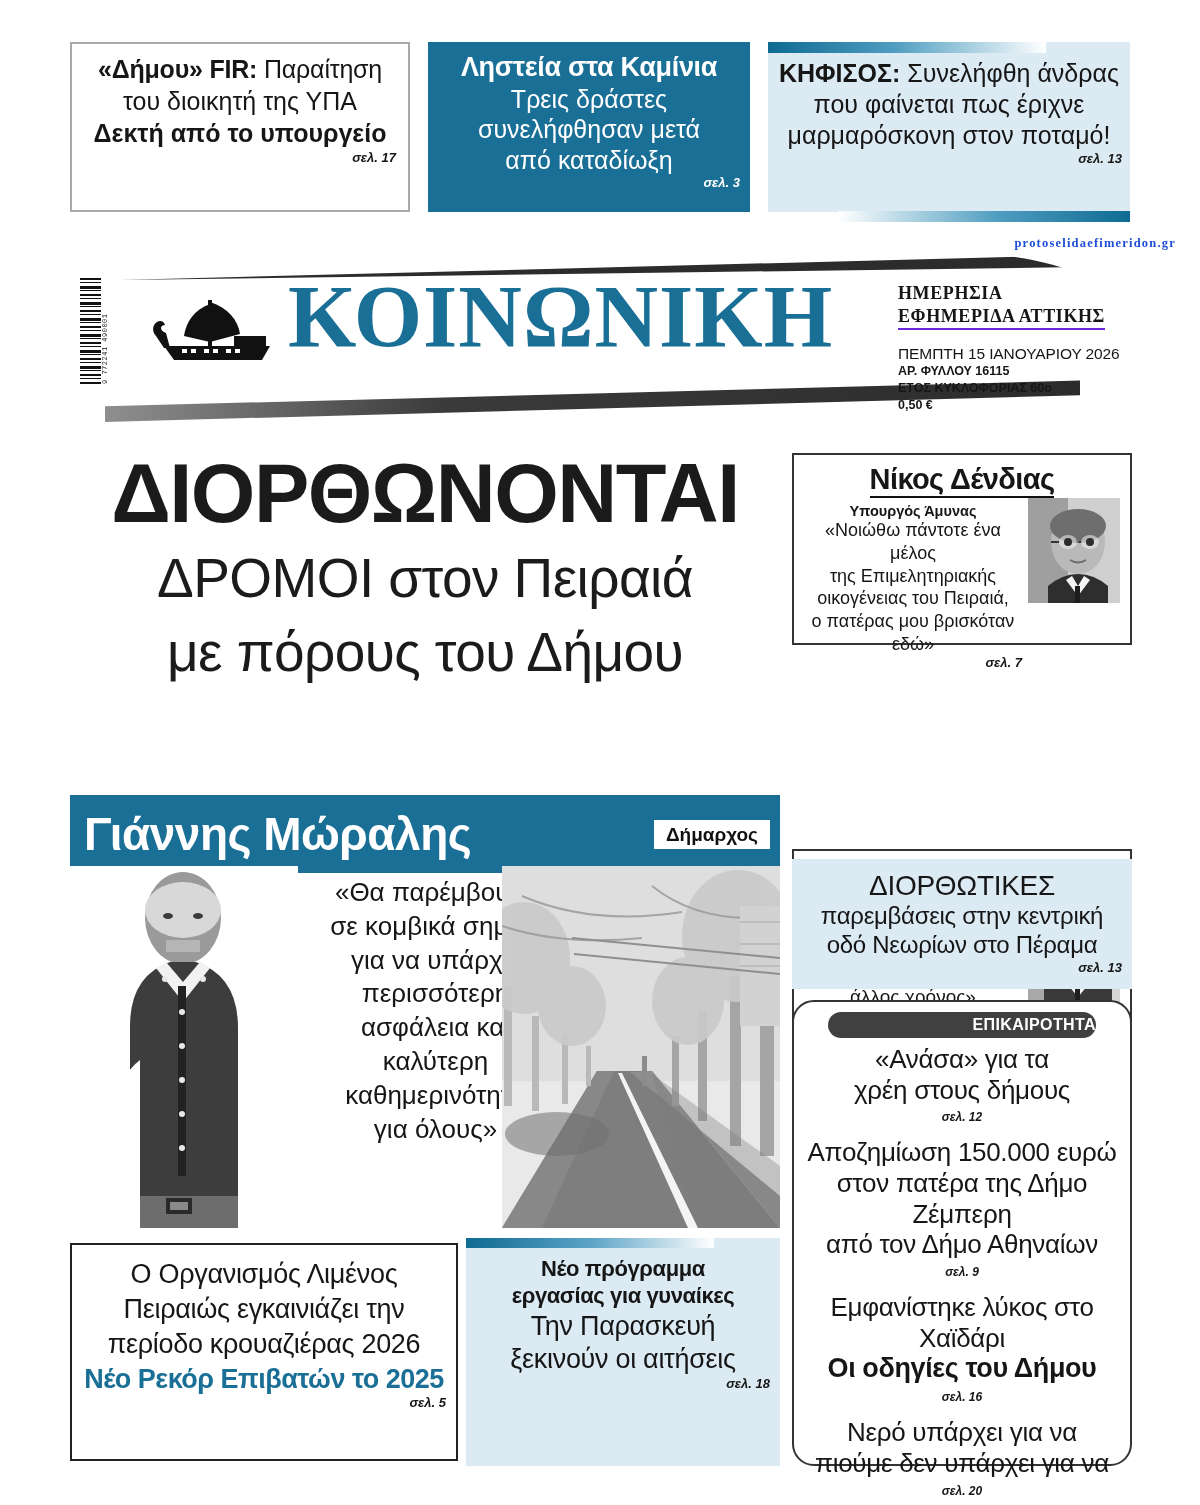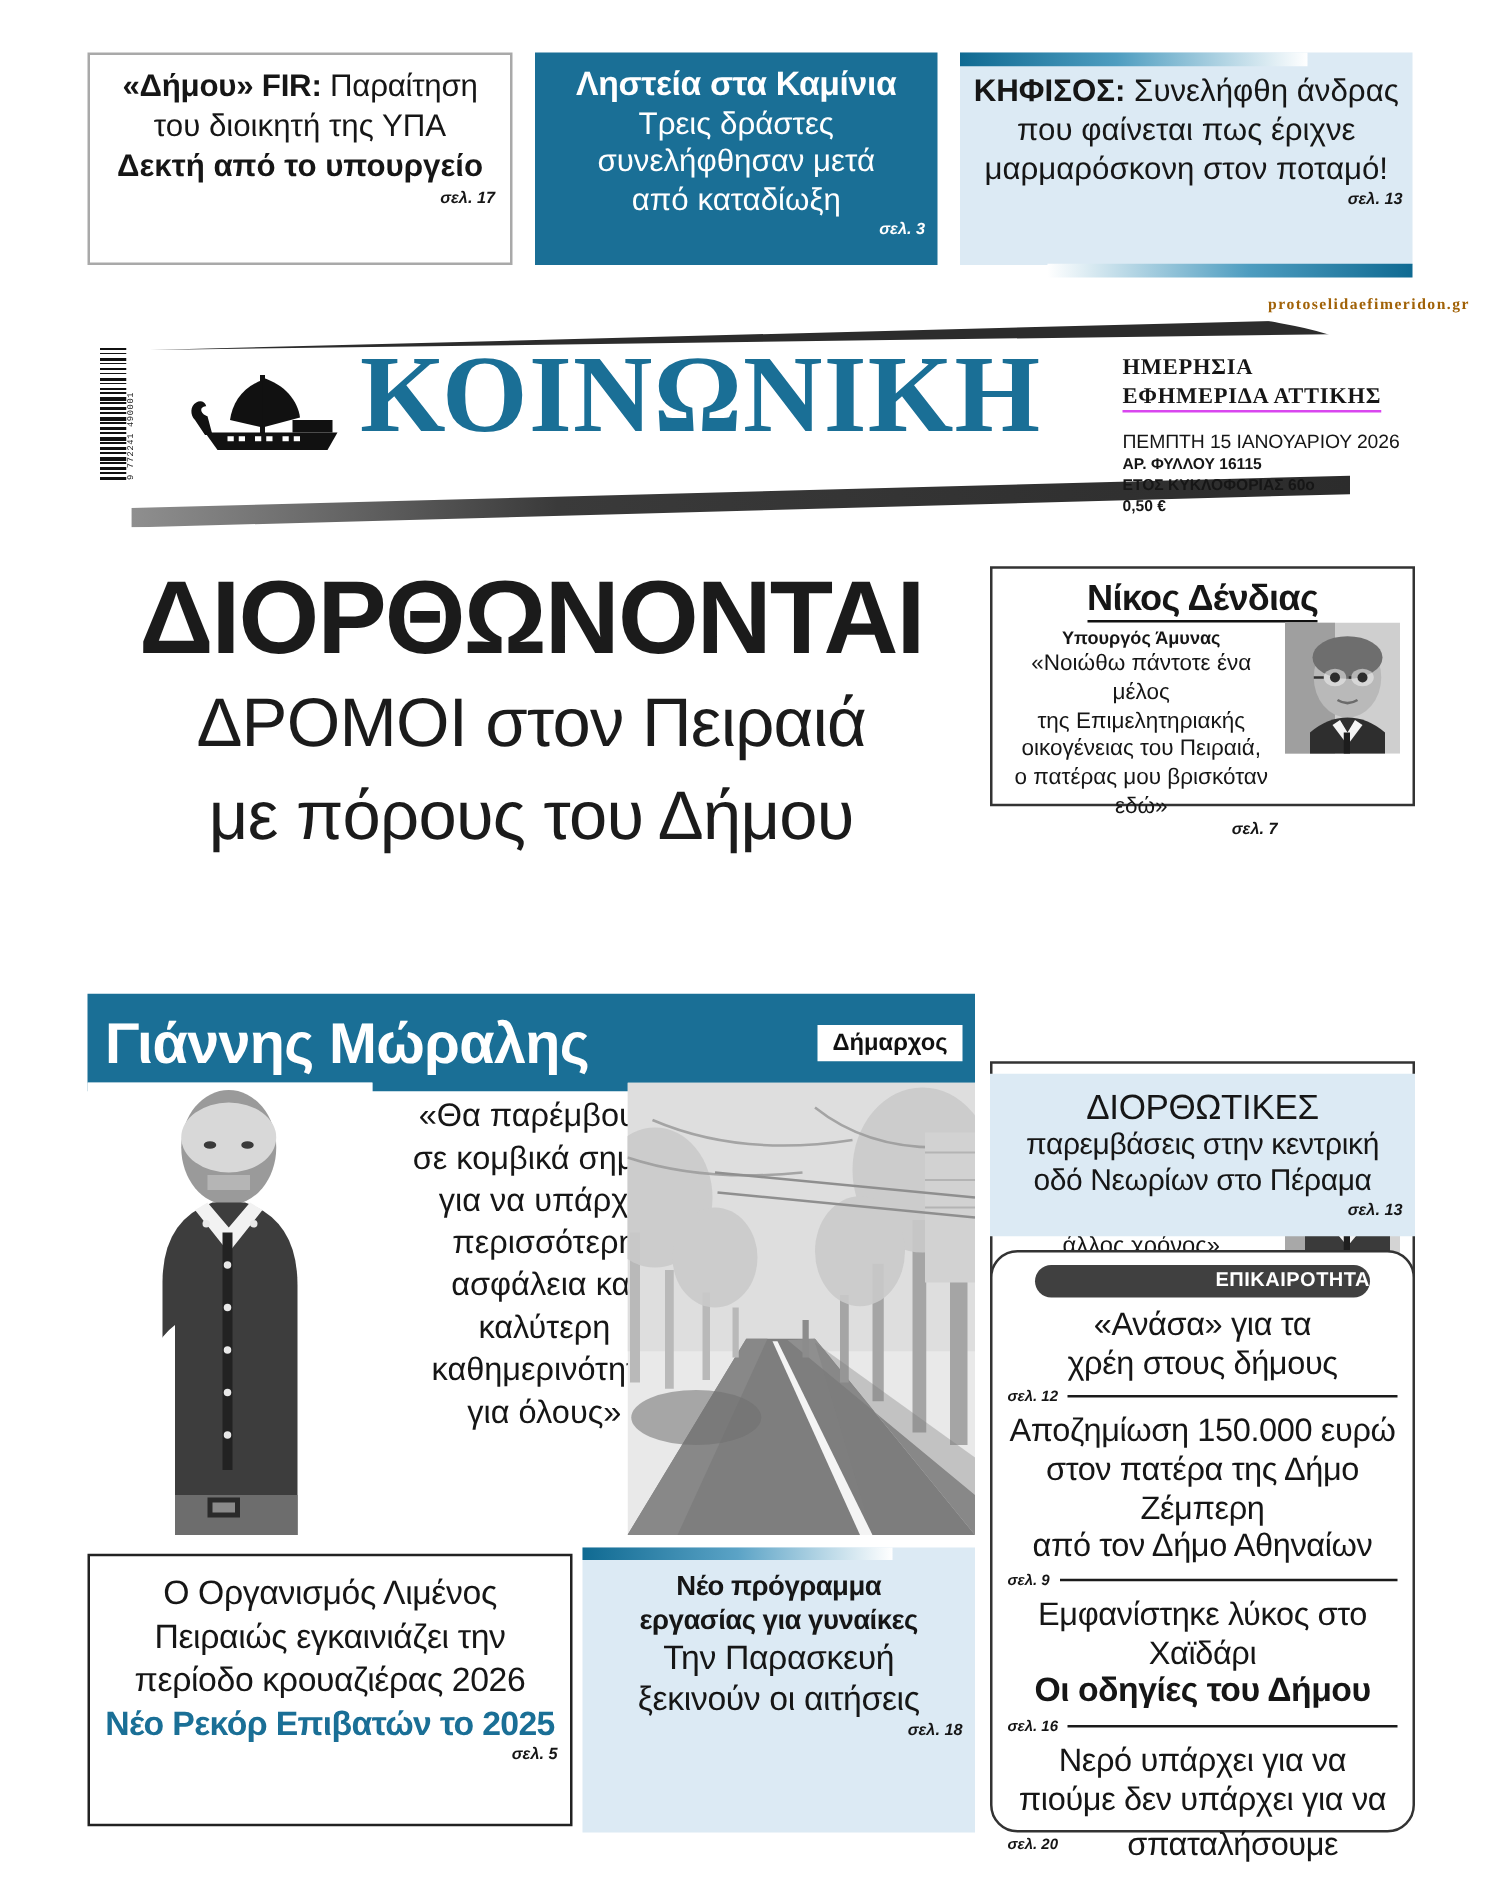--- a/index.html
+++ b/index.html
@@ -79,28 +79,28 @@
   }
   .ship { position: absolute; left: 148px; top: 292px; width: 128px; height: 74px; }
   .logo-word {
     position: absolute; left: 288px; top: 273px;
     font-family: "Liberation Serif", serif; font-weight: 700;
     font-size: 88px; letter-spacing: 1px; color: #1a6f96; line-height: 1;
   }
   .site-url {
     position: absolute; right: 24px; top: 236px;
     font-family: "Liberation Serif", serif; font-weight: 700;
-    font-size: 12.5px; letter-spacing: 1.2px; color: #a16207;
+    font-size: 12.5px; letter-spacing: 1.2px; color: #1d4ed8;
   }
   .mast-info { position: absolute; left: 898px; top: 282px; width: 290px; }
   .mast-info .mi1, .mast-info .mi2 {
     font-family: "Liberation Serif", serif; font-weight: 700;
     font-size: 18px; letter-spacing: .6px; line-height: 1.25;
   }
-  .mast-info .mi2 { border-bottom: 2px solid #d946ef; display: inline-block; padding-bottom: 1px; }
+  .mast-info .mi2 { border-bottom: 2px solid #6d28d9; display: inline-block; padding-bottom: 1px; }
   .mast-info .mi3 { font-size: 15.5px; font-weight: 400; margin-top: 15px; letter-spacing: -.1px; }
   .mast-info .mi4, .mast-info .mi5, .mast-info .mi6 { font-size: 12.5px; font-weight: 700; line-height: 1.35; }
 
   
   .lead { position: absolute; left: 70px; top: 452px; width: 710px; }
   .lead h1 {
     font-size: 83px; font-weight: 700; letter-spacing: -1.5px;
     line-height: 1.0; text-align: center; color: #1b1b1b;
   }
   .lead h2 {
@@ -181,21 +181,21 @@
     background: #fff; padding: 10px 12px 8px;
   }
   .pill {
     background: #404040; color: #fff; text-align: right; border-radius: 18px;
     font-size: 16px; font-weight: 700; padding: 4px 0; letter-spacing: .4px;
     width: 268px; margin: 0 auto 6px;
   }
   .news-item { text-align: center; position: relative; }
   .news-item .nh { font-size: 26px; line-height: 1.18; letter-spacing: -.3px; }
   .news-item .nhb { font-size: 27px; font-weight: 700; line-height: 1.18; letter-spacing: -.4px; }
-  .news-sep { display: flex; align-items: center; gap: 8px; margin: 5px 0 5px; }
+  .news-sep { display: flex; align-items: center; gap: 8px; margin: 5px 0 5px; flex-direction: column; }
   .news-sep .sref { font-size: 12px; font-weight: 700; font-style: italic; white-space: nowrap; }
   .news-sep .rule { flex: 1; height: 2px; background: #1b1b1b; }
 </style>
 </head>
 <body>
 
 <div class="page">
 
   <div class="teaser-strip">
 

